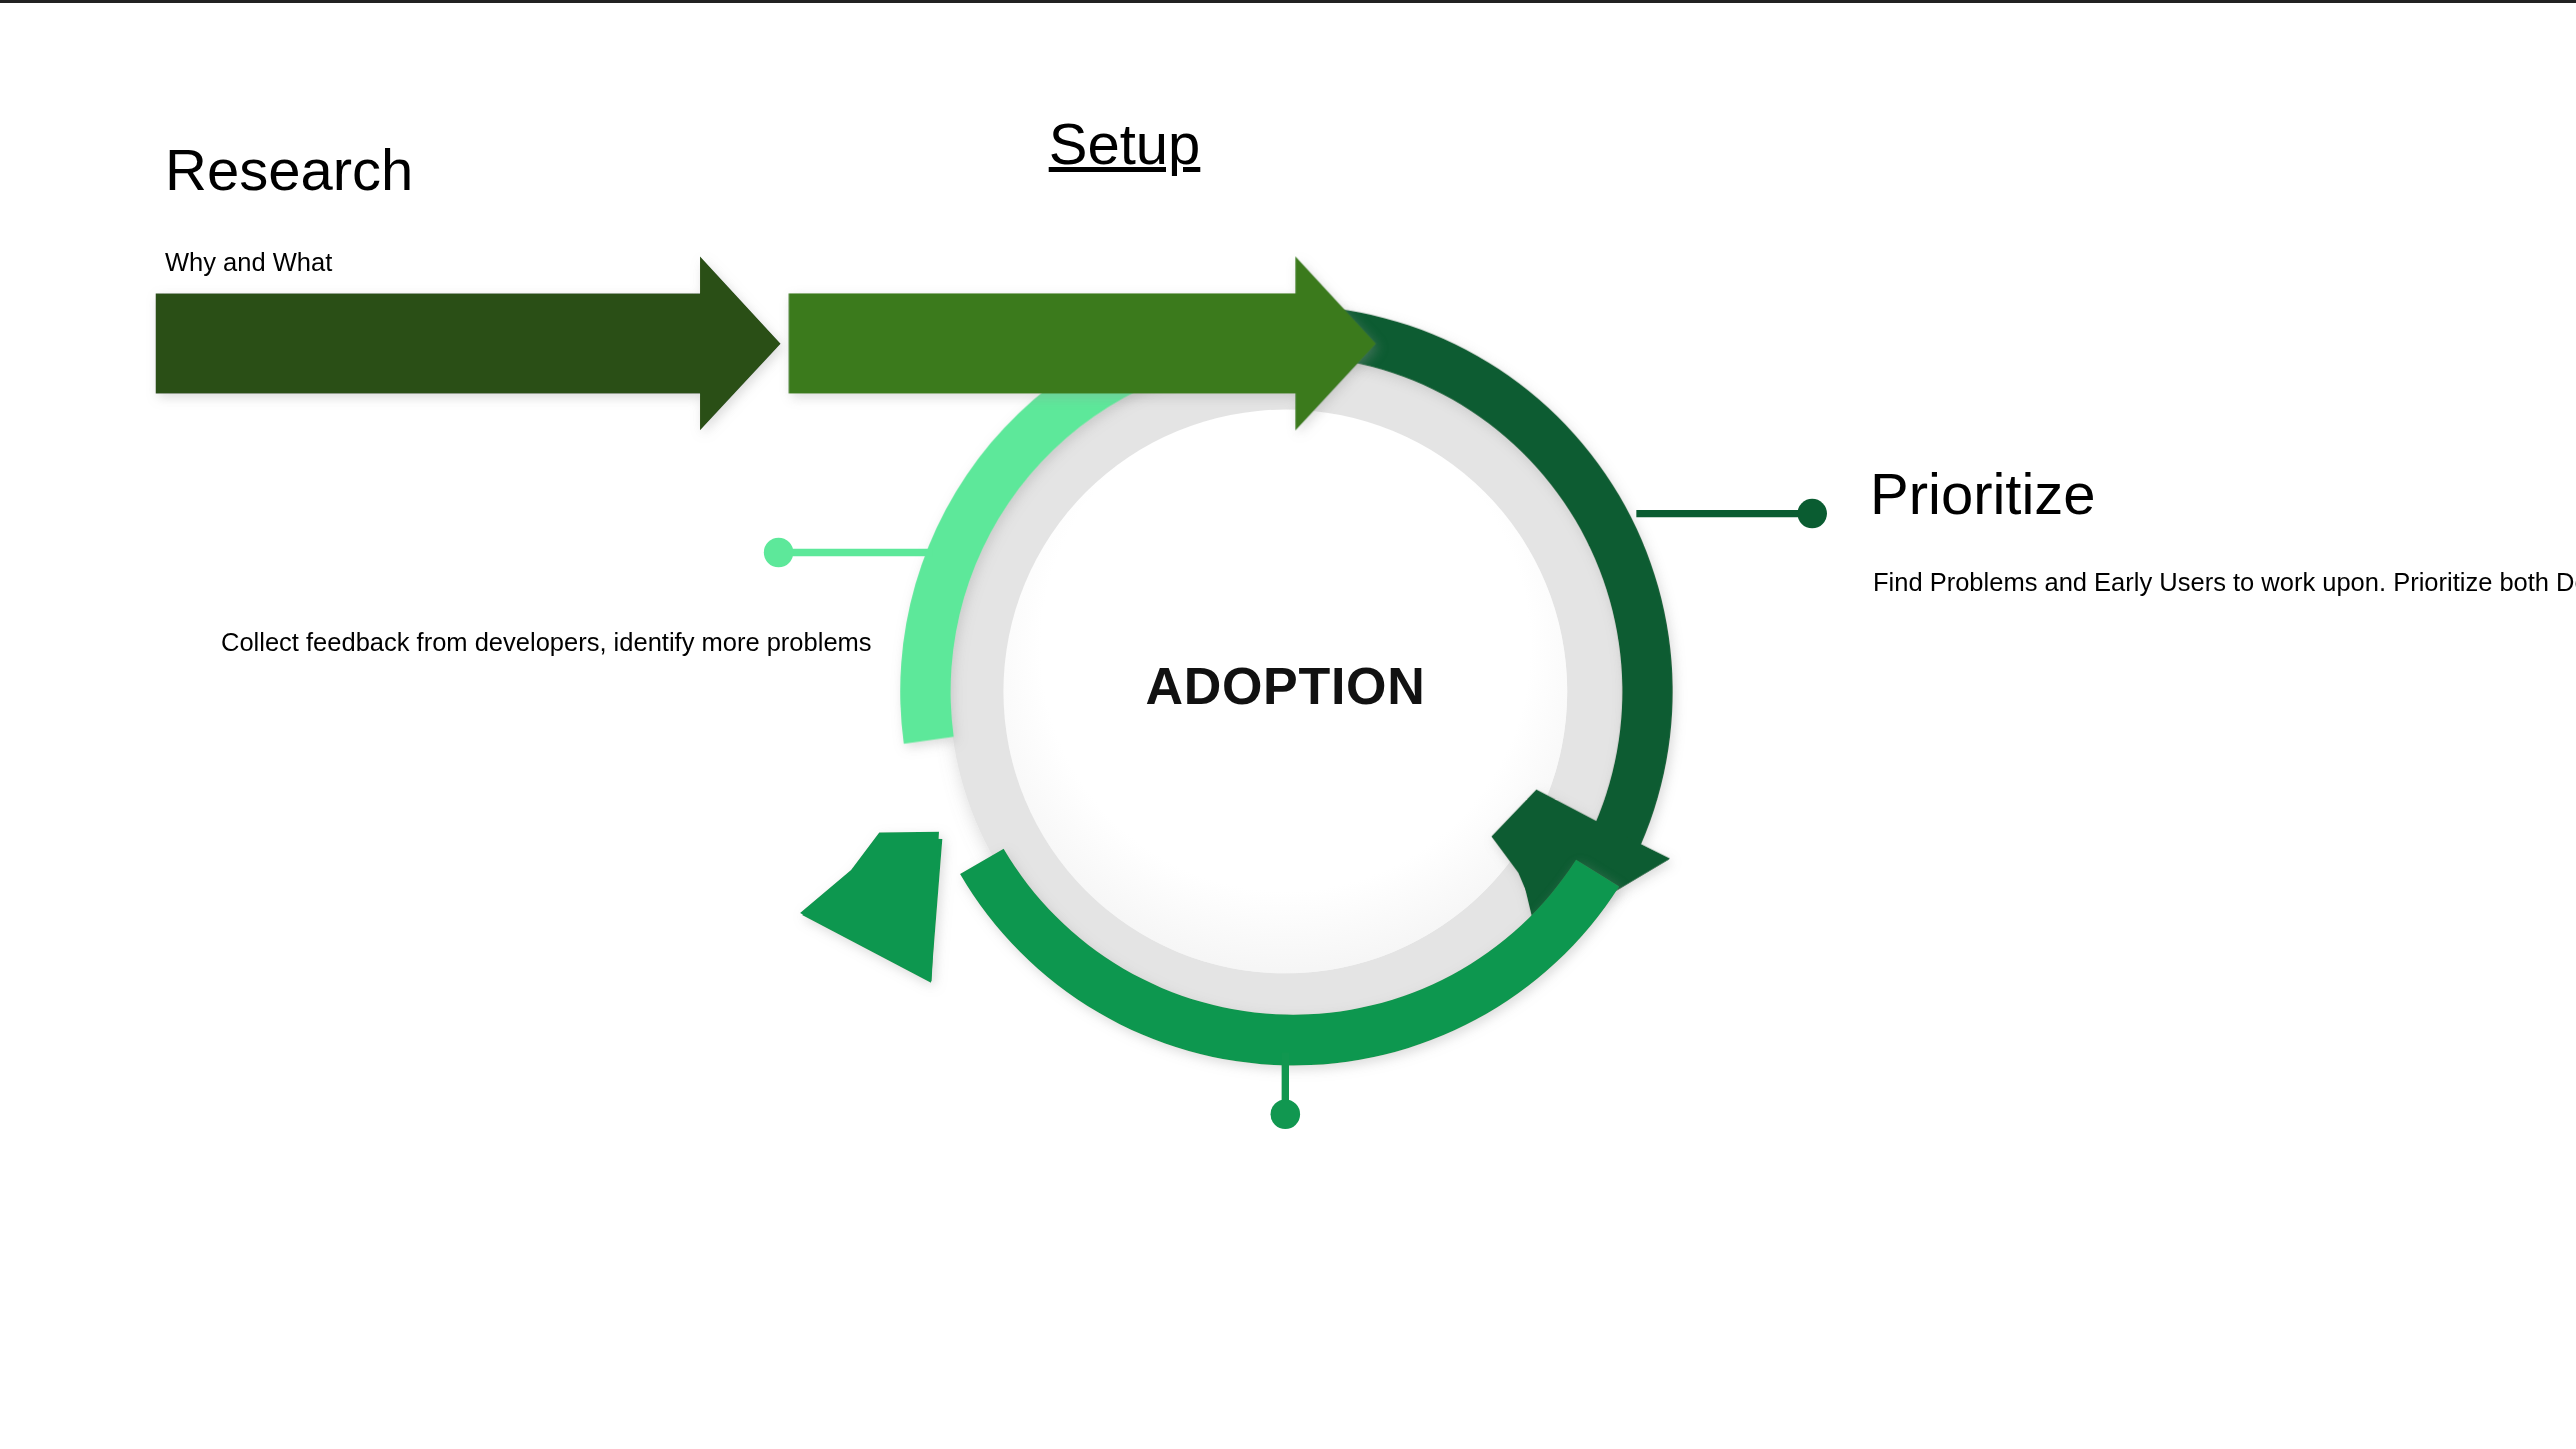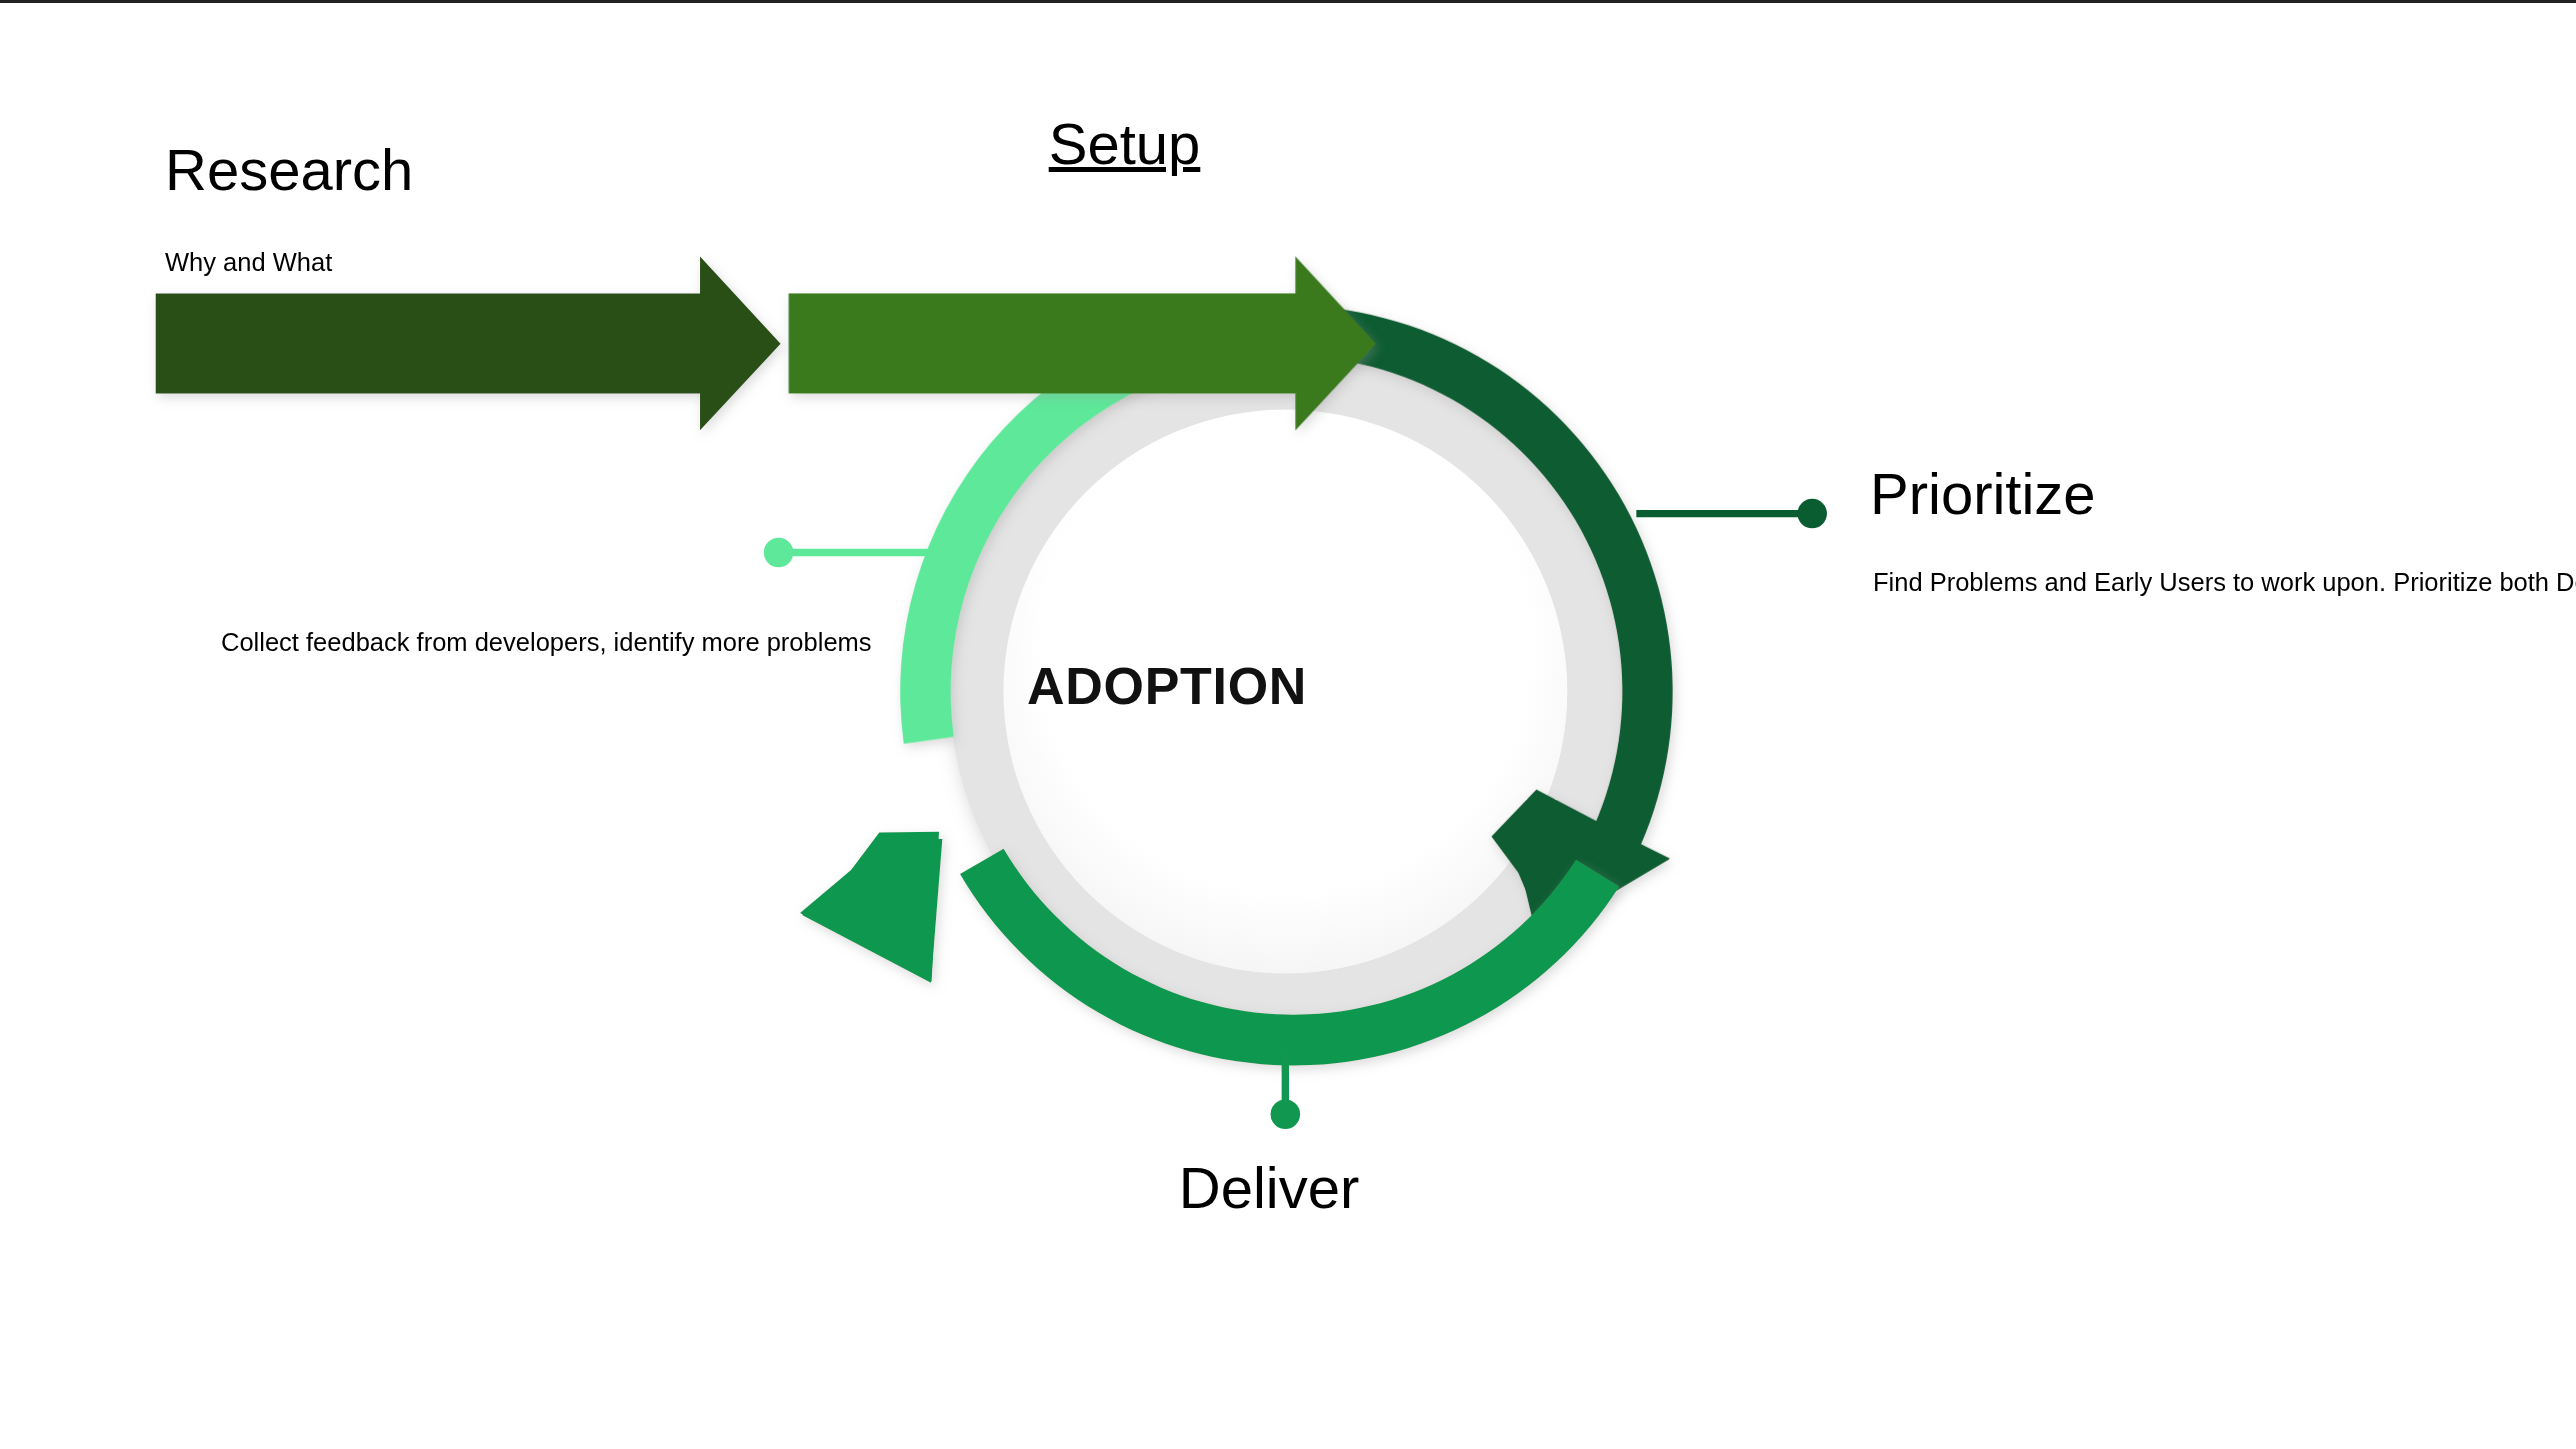--- a/index.html
+++ b/index.html
@@ -33,21 +33,21 @@
   
   #assess-title{left:436px;top:510px;width:295px;text-align:right;}
   #assess-desc{left:221px;top:624px;width:510px;text-align:left;}
 
   
   #deliver-title{left:1128px;top:1158px;width:282px;text-align:center;}
   #deliver-desc{left:1047px;top:1275px;width:443px;text-align:center;}
 
   
   #adoption-label{
-    left:1027px;top:656px;width:517px;text-align:left;
+    left:1027px;top:656px;width:517px;text-align:center;
     font-size:52px;font-weight:700;letter-spacing:0.7px;color:#111111;
   }
 </style>
 </head>
 <body>
 
 <div id="top-rule"></div>
 
 <div class="stage">
 
@@ -132,20 +132,19 @@
   </svg>
 
   <div class="txt heading" id="research-title">Research</div>
   <div class="txt body" id="research-desc">Why and What</div>
 
   <div class="txt heading" id="setup-title">Setup</div>
 
   <div class="txt heading" id="prioritize-title">Prioritize</div>
   <div class="txt body" id="prioritize-desc">Find Problems and Early Users to work upon. Prioritize both DevEx and Business Metrics.</div>
 
-  <div class="txt heading" id="deliver-title">Deliver</div>
 
   <div class="txt body" id="assess-desc">Collect feedback from developers, identify more problems</div>
 
   <div class="txt" id="adoption-label">ADOPTION</div>
 
 </div>
 
 
 </body></html>

